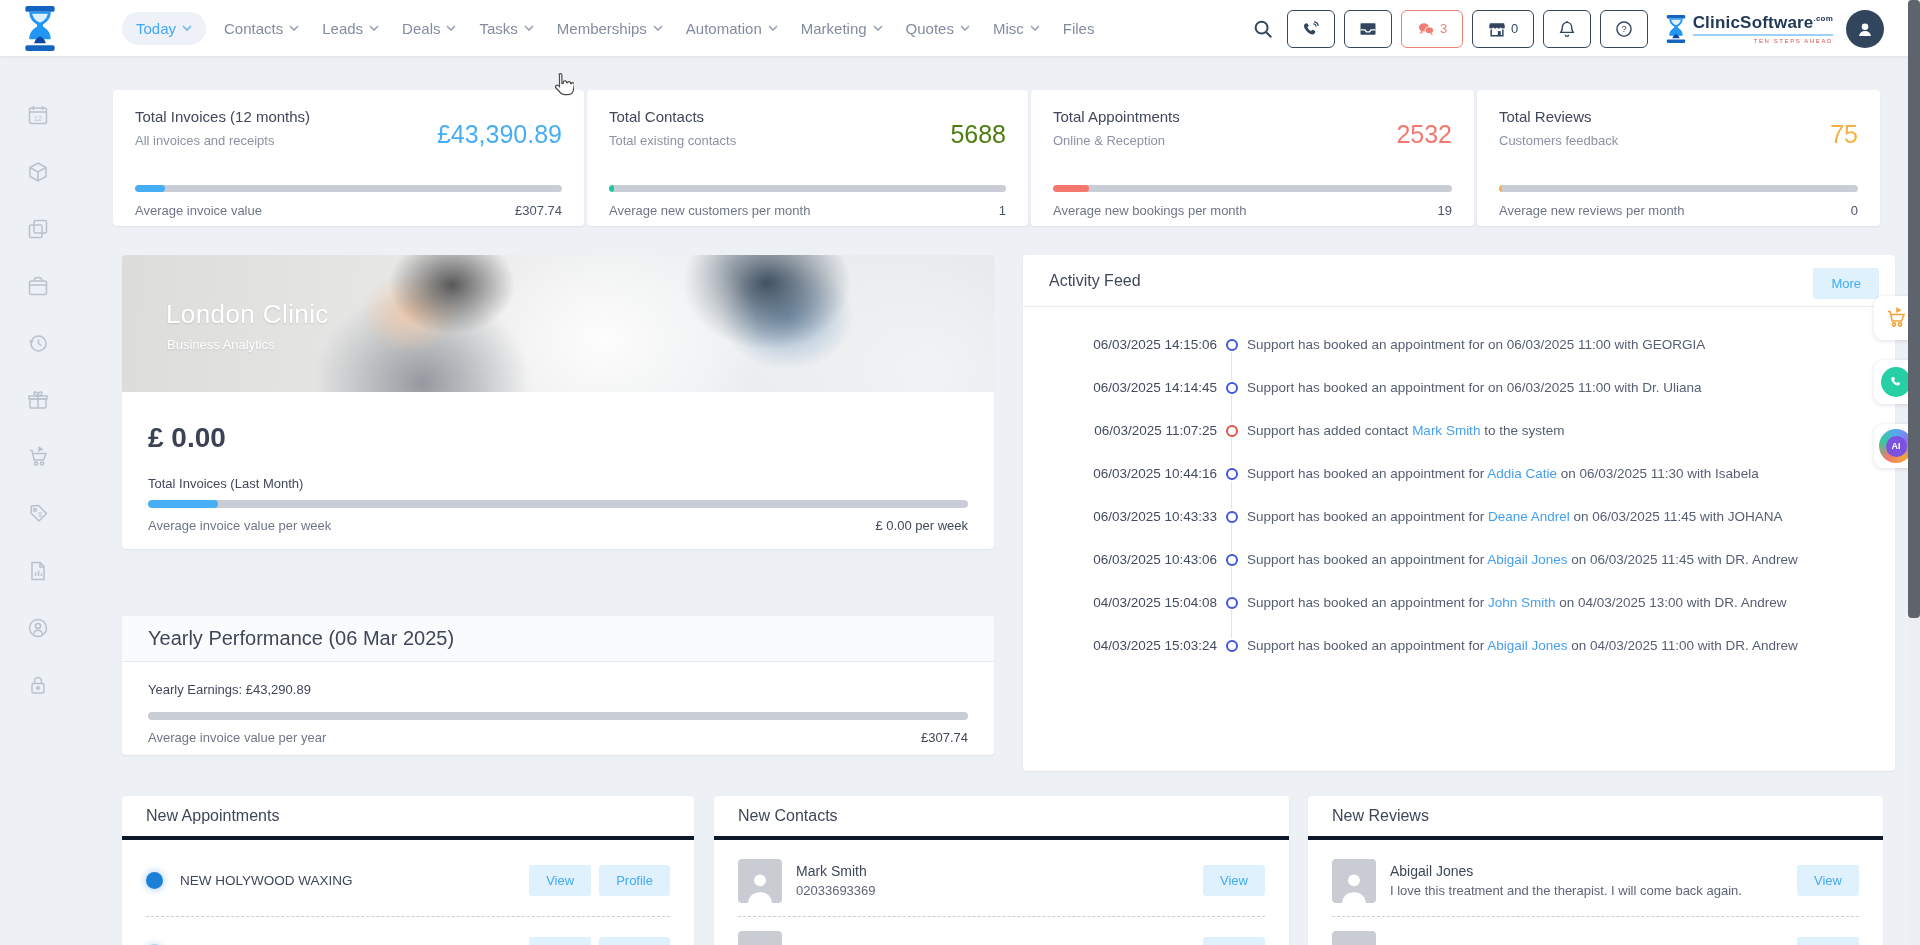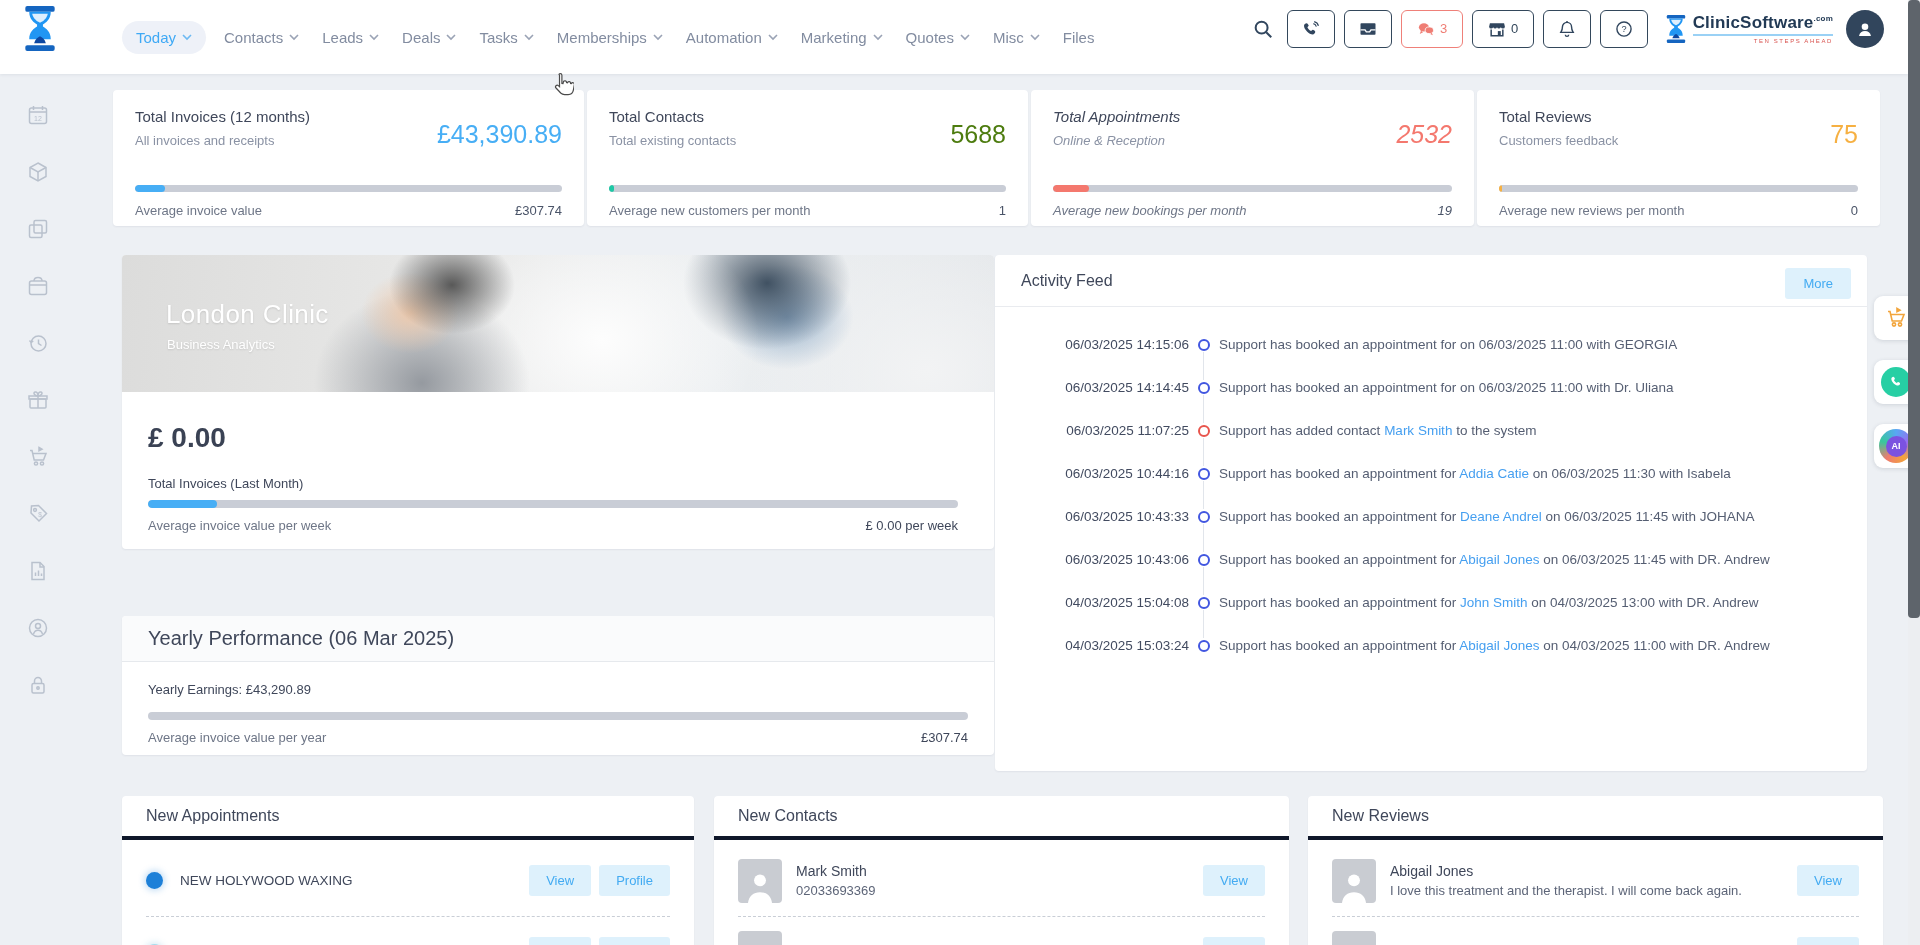--- a/index.html
+++ b/index.html
@@ -1,20 +1,20 @@
 <!DOCTYPE html>
 <html><head>
 <meta charset="utf-8">
 <style>
   html,body{margin:0;padding:0;width:1920px;height:945px;overflow:hidden;
     font-family:"Liberation Sans",sans-serif;background:#edf0f4;}
   .vp{position:relative;width:1920px;height:945px;}
 
   
-  .hdr{position:absolute;left:0;top:0;width:1908px;height:74px;background:#fff;
+  .hdr{position:absolute;left:0;top:0;width:1908px;height:56px;background:#fff;
     box-shadow:0 1px 3px rgba(40,55,80,.08);z-index:20;display:flex;align-items:center;}
   .logo-main{position:absolute;left:22px;top:6px;width:36px;height:45px;}
   .nav{display:flex;align-items:center;gap:13px;margin-left:122px;}
   .nav-item{display:flex;align-items:center;gap:6px;font-size:15px;color:#828ca0;padding:8px 5px;cursor:pointer;white-space:nowrap;}
   .nav-item.active{background:#eef1f8;border-radius:18px;padding:8px 14px;color:#3fa9f5;}
   .chev{width:10px;height:7px;}
   .hright{position:absolute;right:24px;top:0;height:57px;display:flex;align-items:center;gap:9px;}
   .hicon{width:22px;height:22px;}
   .hdr-btn{display:flex;align-items:center;justify-content:center;width:46px;height:36px;
     border:1.6px solid #33475b;border-radius:6px;background:#fff;gap:4px;cursor:pointer;}
@@ -37,21 +37,21 @@
   .side{position:absolute;left:0;top:57px;width:76px;display:flex;flex-direction:column;
     align-items:center;gap:33px;padding-top:46px;}
   .side svg{width:24px;height:24px;cursor:pointer;}
 
   
   .card{position:absolute;background:#fff;border-radius:4px;box-shadow:0 1px 2px rgba(50,60,80,.07);}
 
   
   .stats{position:absolute;left:113px;top:90px;width:1770px;height:136px;display:flex;gap:3px;}
   .scard{position:relative;background:#fff;border-radius:4px;box-shadow:0 1px 2px rgba(50,60,80,.07);}
-  .s0{width:471px;}.s1{width:441px;}.s2{width:443px;font-style:italic;}.s3{width:403px;}
+  .s0{width:471px;}.s1{width:441px;}.s2{width:443px;}.s3{width:403px;}
   .stitle{font-size:15px;color:#3f475a;padding:18px 22px 0 22px;}
   .ssub{font-size:13px;color:#8a92a4;padding:8px 22px 0 22px;}
   .sval{position:absolute;right:22px;top:30px;font-size:25px;}
   .bar{position:absolute;left:22px;right:22px;top:95px;height:7px;border-radius:4px;background:#c9cdd6;overflow:hidden;}
   .bar>div{height:100%;border-radius:4px;}
   .avg{position:absolute;left:22px;right:22px;top:113px;display:flex;justify-content:space-between;font-size:13px;color:#6e7687;}
   .avg .avg-val{color:#4a5468;}
 
   
   .ov{left:122px;top:255px;width:872px;height:294px;}
@@ -60,41 +60,41 @@
       radial-gradient(90px 70px at 330px 30px, rgba(40,40,40,.75), transparent 70%),
       radial-gradient(70px 58px at 288px 58px, #ecc9ad, transparent 70%),
       radial-gradient(150px 130px at 300px 128px, rgba(140,145,152,.9), transparent 72%),
       radial-gradient(210px 170px at 480px 85px, #fdfdfd, transparent 75%),
       radial-gradient(120px 95px at 645px 28px, rgba(44,62,80,.88), transparent 70%),
       radial-gradient(95px 75px at 665px 62px, rgba(127,160,192,.8), transparent 70%),
       radial-gradient(230px 190px at 805px 115px, #f2f3f4, transparent 80%),
       linear-gradient(95deg,#dcdcdb,#e9e9e8 38%,#eceff1 68%,#e4e7ea);}
   .banner-title{position:absolute;left:44px;top:44px;color:#fff;font-size:26px;letter-spacing:.4px;text-shadow:0 1px 2px rgba(0,0,0,.12);}
   .banner-sub{position:absolute;left:45px;top:82px;color:#fff;font-size:13px;text-shadow:0 1px 2px rgba(0,0,0,.12);}
-  .ov-body{position:relative;padding:30px 36px 0 26px;}
+  .ov-body{position:relative;padding:30px 26px 0 26px;}
   .ov-amount{font-size:28px;font-weight:bold;color:#3a4254;}
   .ov-label{font-size:13px;color:#3f475a;margin-top:22px;}
   .ov-bar{position:relative;margin-top:9px;height:8px;border-radius:4px;background:#c9cdd6;overflow:hidden;}
   .ov-bar>div{height:100%;border-radius:4px;}
   .ov-avg{display:flex;justify-content:space-between;font-size:13px;color:#6e7687;margin-top:10px;}
   .ov-avg .r{color:#3f475a;}
 
   
   .yr{left:122px;top:616px;width:872px;height:139px;}
   .yr-hdr{height:45px;line-height:45px;padding-left:26px;font-size:20px;color:#3f475a;
     background:#fafbfc;border-bottom:1px solid #e6e9ed;border-radius:4px 4px 0 0;}
   .yr-body{padding:20px 26px 0 26px;}
   .yr-earn{font-size:13px;color:#3f475a;}
   .yr-bar{margin-top:15px;height:8px;border-radius:4px;background:#c9cdd6;overflow:hidden;}
   .yr-bar>div{height:100%;border-radius:4px;}
   .yr-avg{display:flex;justify-content:space-between;font-size:13px;color:#6e7687;margin-top:10px;}
   .yr-avg .r{color:#3f475a;}
 
   
-  .af{left:995px;top:255px;width:872px;height:516px;}
+  .af{left:1023px;top:255px;width:872px;height:516px;}
   .af-hdr{position:relative;height:51px;border-bottom:1px solid #e9ebef;}
   .af-title{position:absolute;left:26px;top:17px;font-size:16px;color:#3f475a;}
   .more{position:absolute;top:13px;right:16px;background:#def1fc;color:#43abf2;
     font-size:13px;padding:8px 18px;border-radius:3px;cursor:pointer;}
   .af-list{padding-top:16px;padding-left:30px;}
   .arow{position:relative;display:flex;align-items:center;height:43px;padding-left:34px;font-size:13.5px;}
   .atime{width:130px;text-align:right;color:#424b60;flex:none;}
   .adot{width:30px;flex:none;display:flex;justify-content:center;}
   .adot span{width:8px;height:8px;border:2.6px solid #4156e0;border-radius:50%;background:#fff;position:relative;z-index:2;}
   .arow:not(:last-child)::after{content:"";position:absolute;left:178px;top:29px;width:1px;height:28px;background:#e1e5eb;}

